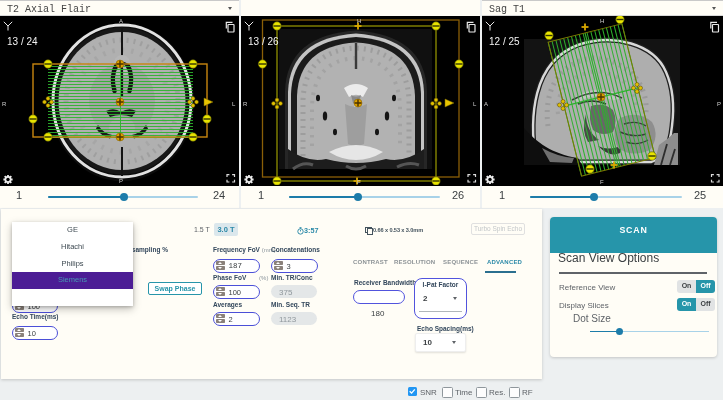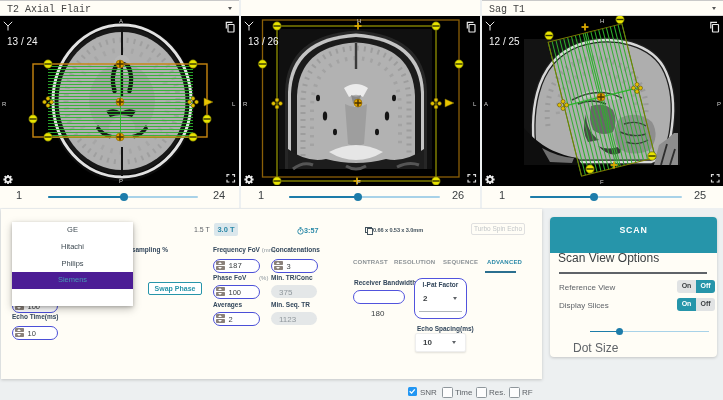--- a/index.html
+++ b/index.html
@@ -528,21 +528,21 @@
   <span class="abs" style="left:9px;top:66px;font-size:8px;color:#5f6368;">Reference View</span>
   <div class="tgl" style="left:127px;top:63px;">
       <div class="on-g">On</div>
       <div class="sel-t">Off</div>
     </div>
   <span class="abs" style="left:9px;top:84px;font-size:8px;color:#5f6368;">Display Slices</span>
   <div class="tgl" style="left:127px;top:81px;">
       <div class="sel-t">On</div>
       <div class="on-g">Off</div>
     </div>
-  <span class="abs" style="left:9px;top:124px;font-size:12px;color:#5f6368;padding-left:14px;">Dot Size</span>
+  <span class="abs" style="left:9px;top:96px;font-size:10px;color:#5f6368;padding-left:14px;">Dot Size</span>
   <span class="abs" style="left:40px;top:113.5px;width:119px;height:1.6px;background:#a8d2e8;"></span>
   <span class="abs" style="left:40px;top:113.5px;width:30px;height:1.6px;background:#1d7ca9;"></span>
   <span class="abs" style="left:66px;top:110.5px;width:7px;height:7px;border-radius:50%;background:#1d7ca9;"></span>
 </div>
 
 <div>
   <span class="cb checked" style="left:408px;top:387px;"></span>
   <svg class="abs" style="left:408px;top:387px;" width="8.5" height="8.5" viewBox="0 0 10 10">
       <path d="M2 5 L4.2 7.2 L8 2.8" stroke="#fff" stroke-width="1.6" fill="none"></path>
     </svg>

